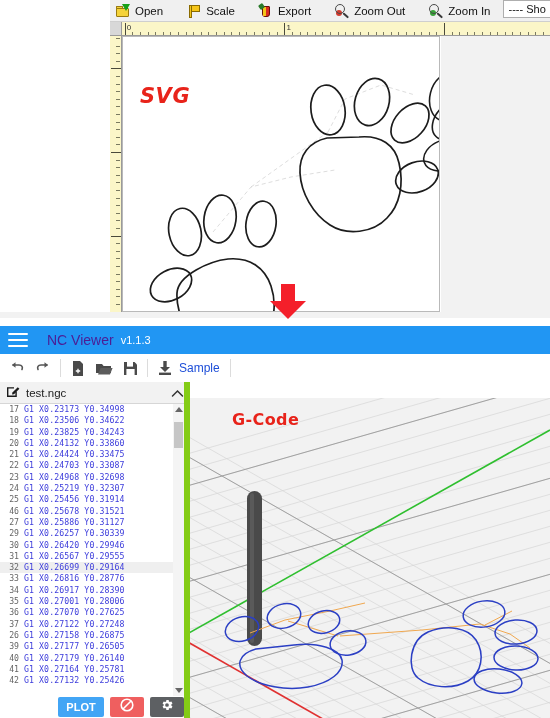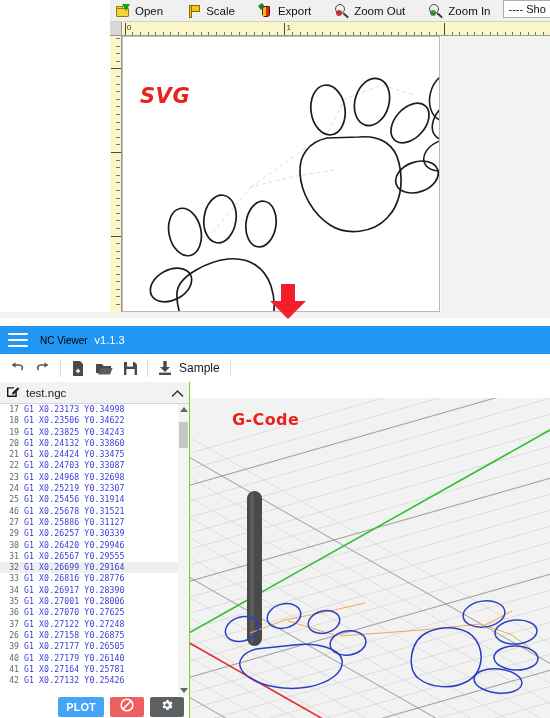--- a/index.html
+++ b/index.html
@@ -80,35 +80,35 @@
   
   #red-arrow { position:absolute; left:268px; top:284px; width:40px; height:36px; }
 
   
   #nc-app { position:absolute; left:0; top:326px; width:550px; height:392px; background:#fff; }
   #nc-header { position:absolute; left:0; top:0; width:550px; height:28px; background:#2196f3;
                display:flex; align-items:center; padding-left:8px; }
   #hamburger { width:20px; height:15px; display:flex; flex-direction:column;
                justify-content:space-between; flex:none; }
   #hamburger i { display:block; height:2.4px; background:#fff; border-radius:1px; }
-  #nc-title { margin-left:12px; color:#000000; font-size:10px; }
+  #nc-title { margin-left:19px; color:#4c1d95; font-size:14px; }
   #nc-ver { margin-left:7px; color:#fff; font-size:11px; }
 
   #nc-toolbar { position:absolute; left:0; top:28px; width:550px; height:28px;
                 background:#fff; display:flex; align-items:center; gap:0px; padding-left:4px; }
   .nct { width:26px; height:26px; display:flex; align-items:center; justify-content:center;
          color:#555; flex:none; }
   .nct svg { display:block; }
   .nc-div { width:1px; height:18px; background:#dcdcdc; margin:0 4px; flex:none; }
   #sample-btn { display:flex; align-items:center; gap:1px; height:26px; padding-right:6px;
-                color:#0f172a; font-size:12px; }
+                color:#1d4ed8; font-size:12px; }
 
   
   #code-panel { position:absolute; left:0; top:56px; width:190px; height:336px;
-                background:#fff; border-right:1px solid #84cc16; overflow:hidden; }
+                background:#fff; border-right:6px solid #84cc16; overflow:hidden; }
   #file-tab { position:absolute; left:0; top:0; width:190px; height:22px; background:#f2f2f2;
               border-bottom:1px solid #d6d6d6; display:flex; align-items:center; padding:0 6px; }
   #file-name { margin-left:6px; font-size:11.5px; color:#222; flex:1; }
   #code-list { position:absolute; left:0; top:22px; width:190px; height:292px;
                background:#fff; overflow:hidden; font-family:"DejaVu Sans Mono", monospace; }
   .code-row { display:flex; height:11.3px; align-items:center; font-size:8.2px; line-height:11.3px;
               white-space:nowrap; }
   .code-row.hl { background:#efefef; }
   .ln { width:24px; text-align:right; padding-right:5px; color:#666; flex:none;
         font-size:8.2px; }

